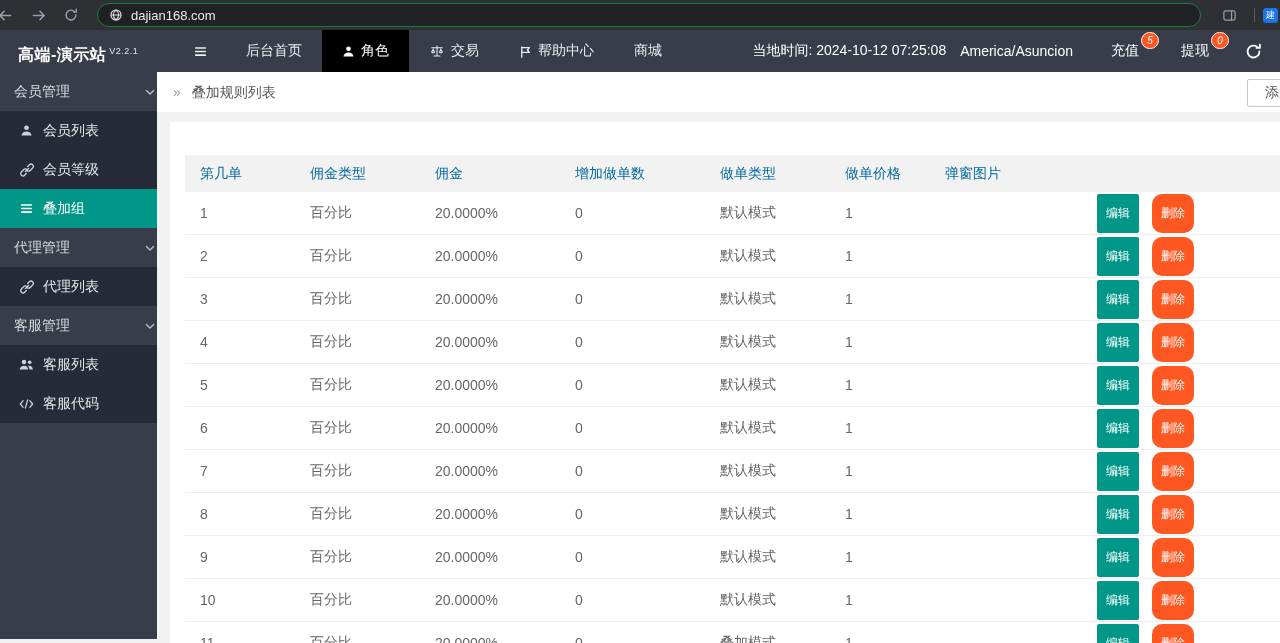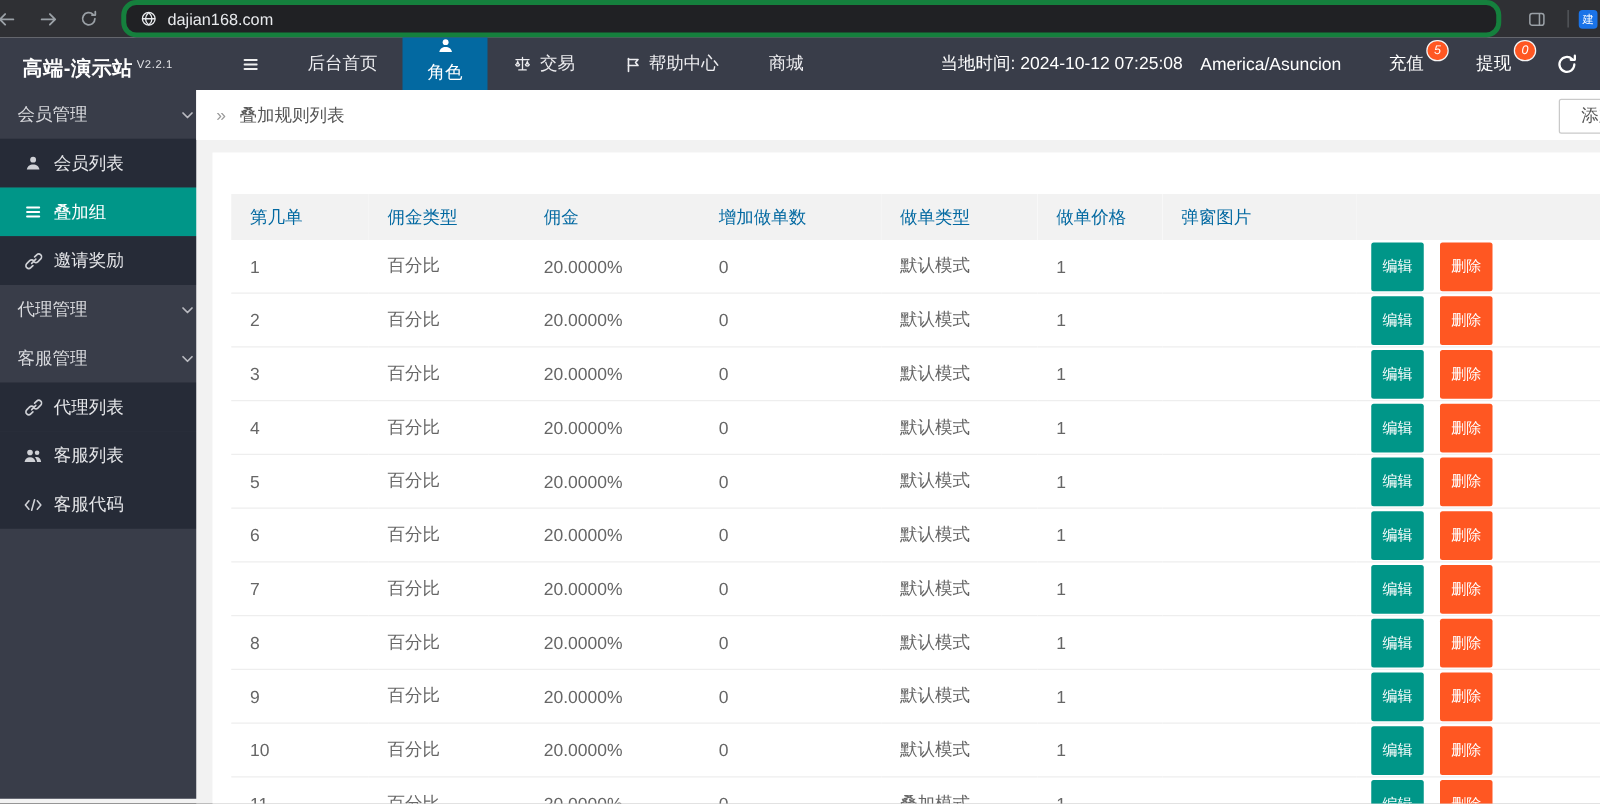--- a/index.html
+++ b/index.html
@@ -5,37 +5,37 @@
   html,body{margin:0;padding:0;background:#111;}
   .screen{position:relative;width:1280px;height:643px;overflow:hidden;background:#f2f2f2;
           font-family:"Liberation Sans","DejaVu Sans",sans-serif;-webkit-font-smoothing:antialiased;}
   .svg-i{display:inline-flex;align-items:center;justify-content:center;line-height:0;}
 
   
   .browser-bar{position:absolute;top:0;left:0;right:0;height:30px;background:#2f3034;
                display:flex;align-items:center;color:#9aa0a6;}
   .b-icon{padding:0 9px;display:flex;align-items:center;cursor:pointer;}
   .b-icon.back{padding-left:1px;margin-left:-3px;}
-  .url-pill{flex:1;height:22px;margin:0 12px 0 10px;background:#202124;border:4px solid #15803d;
+  .url-pill{flex:1;height:22px;margin:0 12px 0 10px;background:#202124;border:1px solid #15803d;
             border-radius:12px;display:flex;align-items:center;padding:0 11px;color:#e8eaed;
             font-size:13px;gap:8px;min-width:0;}
   .vsep{width:1px;height:14px;background:#5a5c60;margin:0 8px;}
   .ext-chip{width:15px;height:15px;border-radius:3px;background:#1a73e8;color:#fff;font-size:9px;
             display:flex;align-items:center;justify-content:center;margin-right:2px;flex:0 0 auto;overflow:hidden;}
 
   
   .topnav{position:absolute;top:30px;left:0;right:0;height:42px;background:#393D49;display:flex;
           color:#fff;font-size:14px;white-space:nowrap;}
   .logo{width:157px;min-width:157px;line-height:42px;padding-left:18px;font-size:16px;font-weight:bold;
         letter-spacing:.5px;}
   .logo sup{font-size:9px;font-weight:normal;margin-left:3px;color:#e3e4e8;}
   .hamburger{padding:0 18px;display:flex;align-items:center;cursor:pointer;color:#f0f0f0;}
   .nav-menu{display:flex;}
   .nav-item{padding:0 20px;display:flex;align-items:center;gap:6px;cursor:pointer;color:#ededf0;}
-  .nav-item.active{background:#0369a1;color:#fff;flex-direction:column;}
+  .nav-item.active{background:#000000;color:#fff;}
   .nav-right{margin-left:auto;display:flex;align-items:center;}
   .nav-time{padding:0 6px 0 12px;}
   .nav-tz{padding:0 22px 0 8px;}
   .nav-bitem{position:relative;padding:0 10px;margin:0 16px 0 6px;cursor:pointer;}
   .badge{position:absolute;top:-10px;right:-10px;min-width:12px;height:15px;line-height:15px;padding:0 2px;
          border-radius:9px;background:#FF5722;color:#fff;font-size:10px;text-align:center;
          border:1px solid #f5f5f5;}
   .nav-refresh{padding:0 18px 0 10px;display:flex;align-items:center;cursor:pointer;}
 
   
@@ -59,21 +59,21 @@
   .card{position:absolute;left:13px;top:50px;right:-10px;bottom:-40px;background:#fff;
         padding:33px 0 0 15px;}
   table{border-collapse:collapse;table-layout:fixed;width:100%;font-size:14px;color:#666;}
   thead th{background:#f2f2f2;height:37px;font-weight:400;color:#0369a1;text-align:left;
            padding:0 0 0 15px;overflow:hidden;}
   tbody td{height:42px;border-bottom:1px solid #eee;padding:0 0 0 15px;overflow:hidden;}
   td.actions{padding-left:12px;}
   .btn{display:inline-block;height:39px;line-height:26px;padding:0 9px;border-radius:2px;color:#fff;
        font-size:12px;border:none;cursor:pointer;font-family:inherit;vertical-align:middle;}
   .btn-edit{background:#009688;margin-right:13px;}
-  .btn-del{background:#FF5722;}
+  .btn-del{background:#FF5722;border-radius:10px;}
 </style>
 </head>
 <body>
 
 <div class="screen">
 
   <div class="browser-bar">
     <span class="b-icon back svg-i">
         <svg width="15" height="15" viewBox="0 0 16 16" fill="none" stroke="currentColor" stroke-width="1.6" stroke-linecap="round" stroke-linejoin="round">
           <path d="M13.5 8h-11M6.5 3.5L2 8l4.5 4.5"></path>
@@ -188,65 +188,65 @@
       </div>
       <div class="side-item child">
         <span class="svg-i">
           <svg width="13" height="13" viewBox="0 0 16 16" fill="currentColor">
             <circle cx="8" cy="4.6" r="2.9"></circle>
             <path d="M1.8 14.3c.4-3.2 3-5 6.2-5s5.8 1.8 6.2 5z"></path>
           </svg>
         </span>
         <span>会员列表</span>
       </div>
+      <div class="side-item child">
+        <span class="svg-i">
+          <svg width="14" height="14" viewBox="0 0 16 16" fill="none" stroke="currentColor" stroke-width="1.5" stroke-linecap="round">
+            <path d="M6.1 9.9l3.8-3.8"></path>
+            <path d="M7.2 12l-1.9 1.9a2.6 2.6 0 0 1-3.7-3.7L4.3 7.5a2.6 2.6 0 0 1 3.7 0"></path>
+            <path d="M8.8 4l1.9-1.9a2.6 2.6 0 0 1 3.7 3.7l-2.7 2.7a2.6 2.6 0 0 1-3.7 0"></path>
+          </svg>
+        </span>
+        <span>会员等级</span>
+      </div>
       <div class="side-item child active">
         <span class="svg-i">
           <svg width="15" height="15" viewBox="0 0 16 16" fill="currentColor">
             <rect x="2" y="3.4" width="12" height="1.7" rx=".8"></rect>
             <rect x="2" y="7.2" width="12" height="1.7" rx=".8"></rect>
             <rect x="2" y="11" width="12" height="1.7" rx=".8"></rect>
           </svg>
         </span>
         <span>叠加组</span>
-      </div>
-      <div class="side-item child">
-        <span class="svg-i">
-          <svg width="14" height="14" viewBox="0 0 16 16" fill="none" stroke="currentColor" stroke-width="1.5" stroke-linecap="round">
-            <path d="M6.1 9.9l3.8-3.8"></path>
-            <path d="M7.2 12l-1.9 1.9a2.6 2.6 0 0 1-3.7-3.7L4.3 7.5a2.6 2.6 0 0 1 3.7 0"></path>
-            <path d="M8.8 4l1.9-1.9a2.6 2.6 0 0 1 3.7 3.7l-2.7 2.7a2.6 2.6 0 0 1-3.7 0"></path>
-          </svg>
-        </span>
-        <span>邀请奖励</span>
       </div>
       <div class="side-item group">
         <span>代理管理</span>
         <span class="side-chevron svg-i">
           <svg width="12" height="12" viewBox="0 0 12 12" fill="none" stroke="currentColor" stroke-width="1.4" stroke-linecap="round" stroke-linejoin="round">
             <path d="M2.4 4.4L6 8l3.6-3.6"></path>
           </svg>
         </span>
       </div>
+      <div class="side-item child">
+        <span class="svg-i">
+          <svg width="14" height="14" viewBox="0 0 16 16" fill="none" stroke="currentColor" stroke-width="1.5" stroke-linecap="round">
+            <path d="M6.1 9.9l3.8-3.8"></path>
+            <path d="M7.2 12l-1.9 1.9a2.6 2.6 0 0 1-3.7-3.7L4.3 7.5a2.6 2.6 0 0 1 3.7 0"></path>
+            <path d="M8.8 4l1.9-1.9a2.6 2.6 0 0 1 3.7 3.7l-2.7 2.7a2.6 2.6 0 0 1-3.7 0"></path>
+          </svg>
+        </span>
+        <span>代理列表</span>
+      </div>
       <div class="side-item group">
         <span>客服管理</span>
         <span class="side-chevron svg-i">
           <svg width="12" height="12" viewBox="0 0 12 12" fill="none" stroke="currentColor" stroke-width="1.4" stroke-linecap="round" stroke-linejoin="round">
             <path d="M2.4 4.4L6 8l3.6-3.6"></path>
           </svg>
         </span>
-      </div>
-      <div class="side-item child">
-        <span class="svg-i">
-          <svg width="14" height="14" viewBox="0 0 16 16" fill="none" stroke="currentColor" stroke-width="1.5" stroke-linecap="round">
-            <path d="M6.1 9.9l3.8-3.8"></path>
-            <path d="M7.2 12l-1.9 1.9a2.6 2.6 0 0 1-3.7-3.7L4.3 7.5a2.6 2.6 0 0 1 3.7 0"></path>
-            <path d="M8.8 4l1.9-1.9a2.6 2.6 0 0 1 3.7 3.7l-2.7 2.7a2.6 2.6 0 0 1-3.7 0"></path>
-          </svg>
-        </span>
-        <span>代理列表</span>
       </div>
       <div class="side-item child">
         <span class="svg-i">
           <svg width="16" height="13" viewBox="0 0 18 14" fill="currentColor">
             <circle cx="6" cy="4" r="2.7"></circle>
             <path d="M.8 13c.3-2.9 2.5-4.5 5.2-4.5s4.9 1.6 5.2 4.5z"></path>
             <circle cx="12.8" cy="4.3" r="2.2"></circle>
             <path d="M12.3 8.4c2.3.1 4.1 1.6 4.4 4.6h-4c-.1-1.9-.8-3.3-2-4.3.5-.2 1-.3 1.6-.3z"></path>
           </svg>
         </span>

